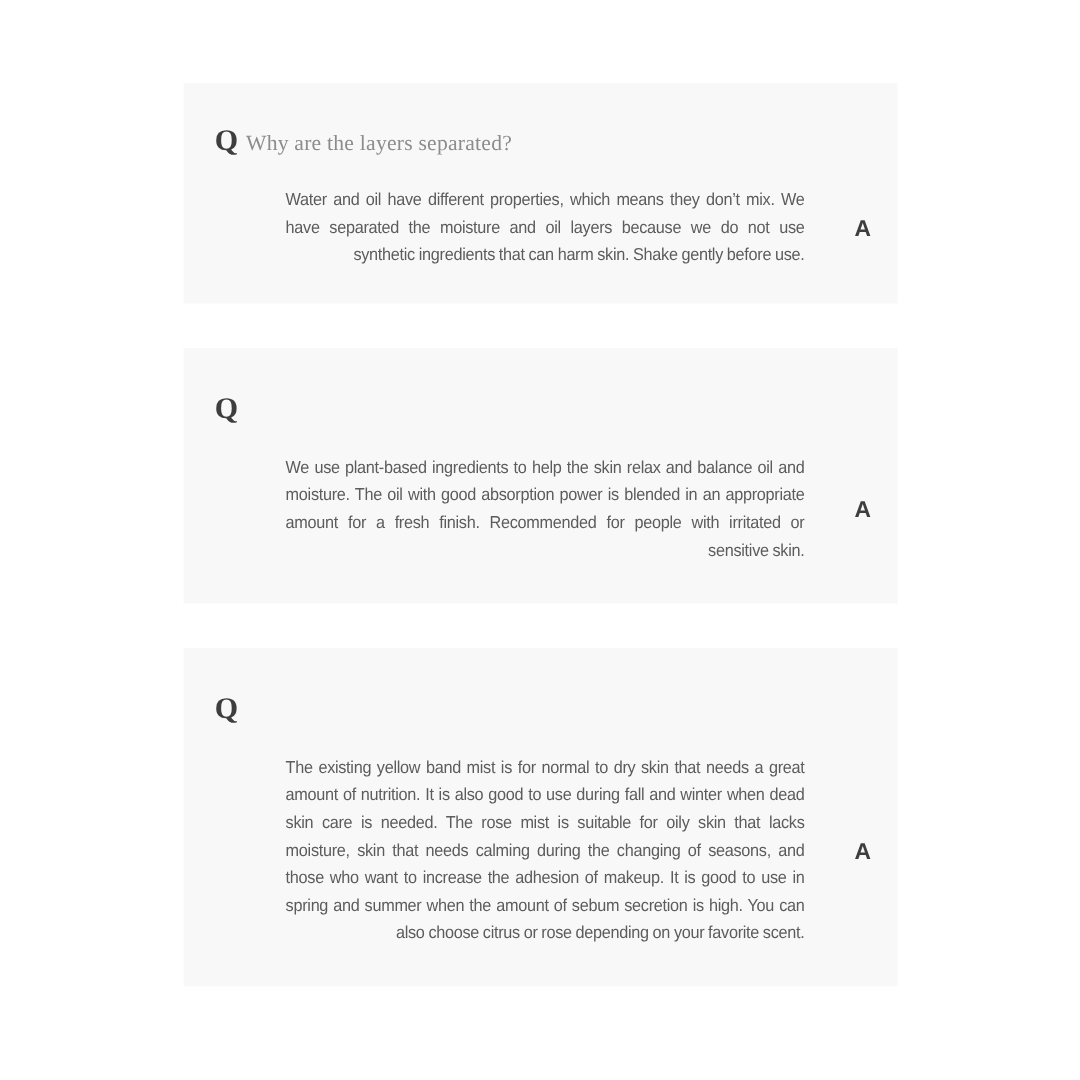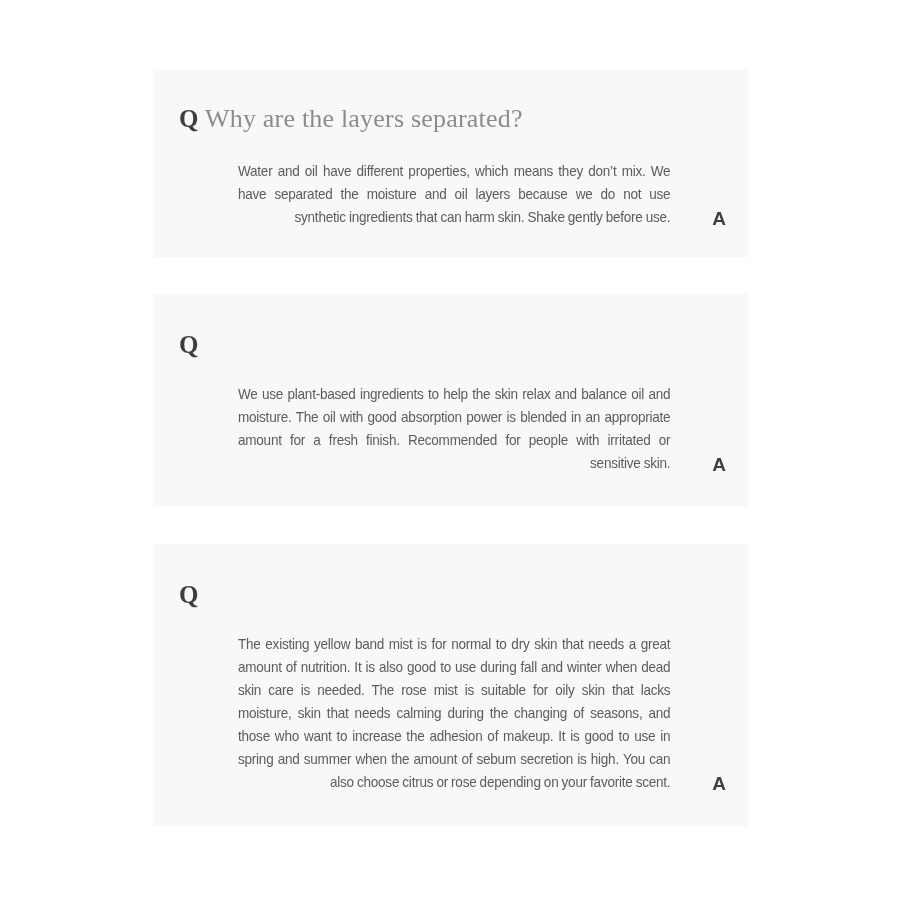--- a/index.html
+++ b/index.html
@@ -57,30 +57,30 @@
     font-weight: bold;
     font-size: 25px;
     color: #3e3e3e;
     line-height: 1;
     width: 26px;
     flex: 0 0 26px;
   }
   .q-text {
     font-family: "Liberation Serif", "DejaVu Serif", serif;
     font-weight: normal;
-    font-size: 26px;
+    font-size: 18px;
     color: #8c8c8c;
     letter-spacing: 0.2px;
     line-height: 1.1;
   }
 
   
   .a-row {
     display: flex;
-    align-items: flex-end;
+    align-items: center;
     margin-top: 26px;
     padding-left: 85px;
     padding-right: 14px;
   }
   .a-text {
     flex: 1 1 auto;
     font-family: "Liberation Sans Narrow", "Liberation Sans", sans-serif;
     font-size: 14.4px;
     line-height: 23px;
     color: #5c5c5c;

